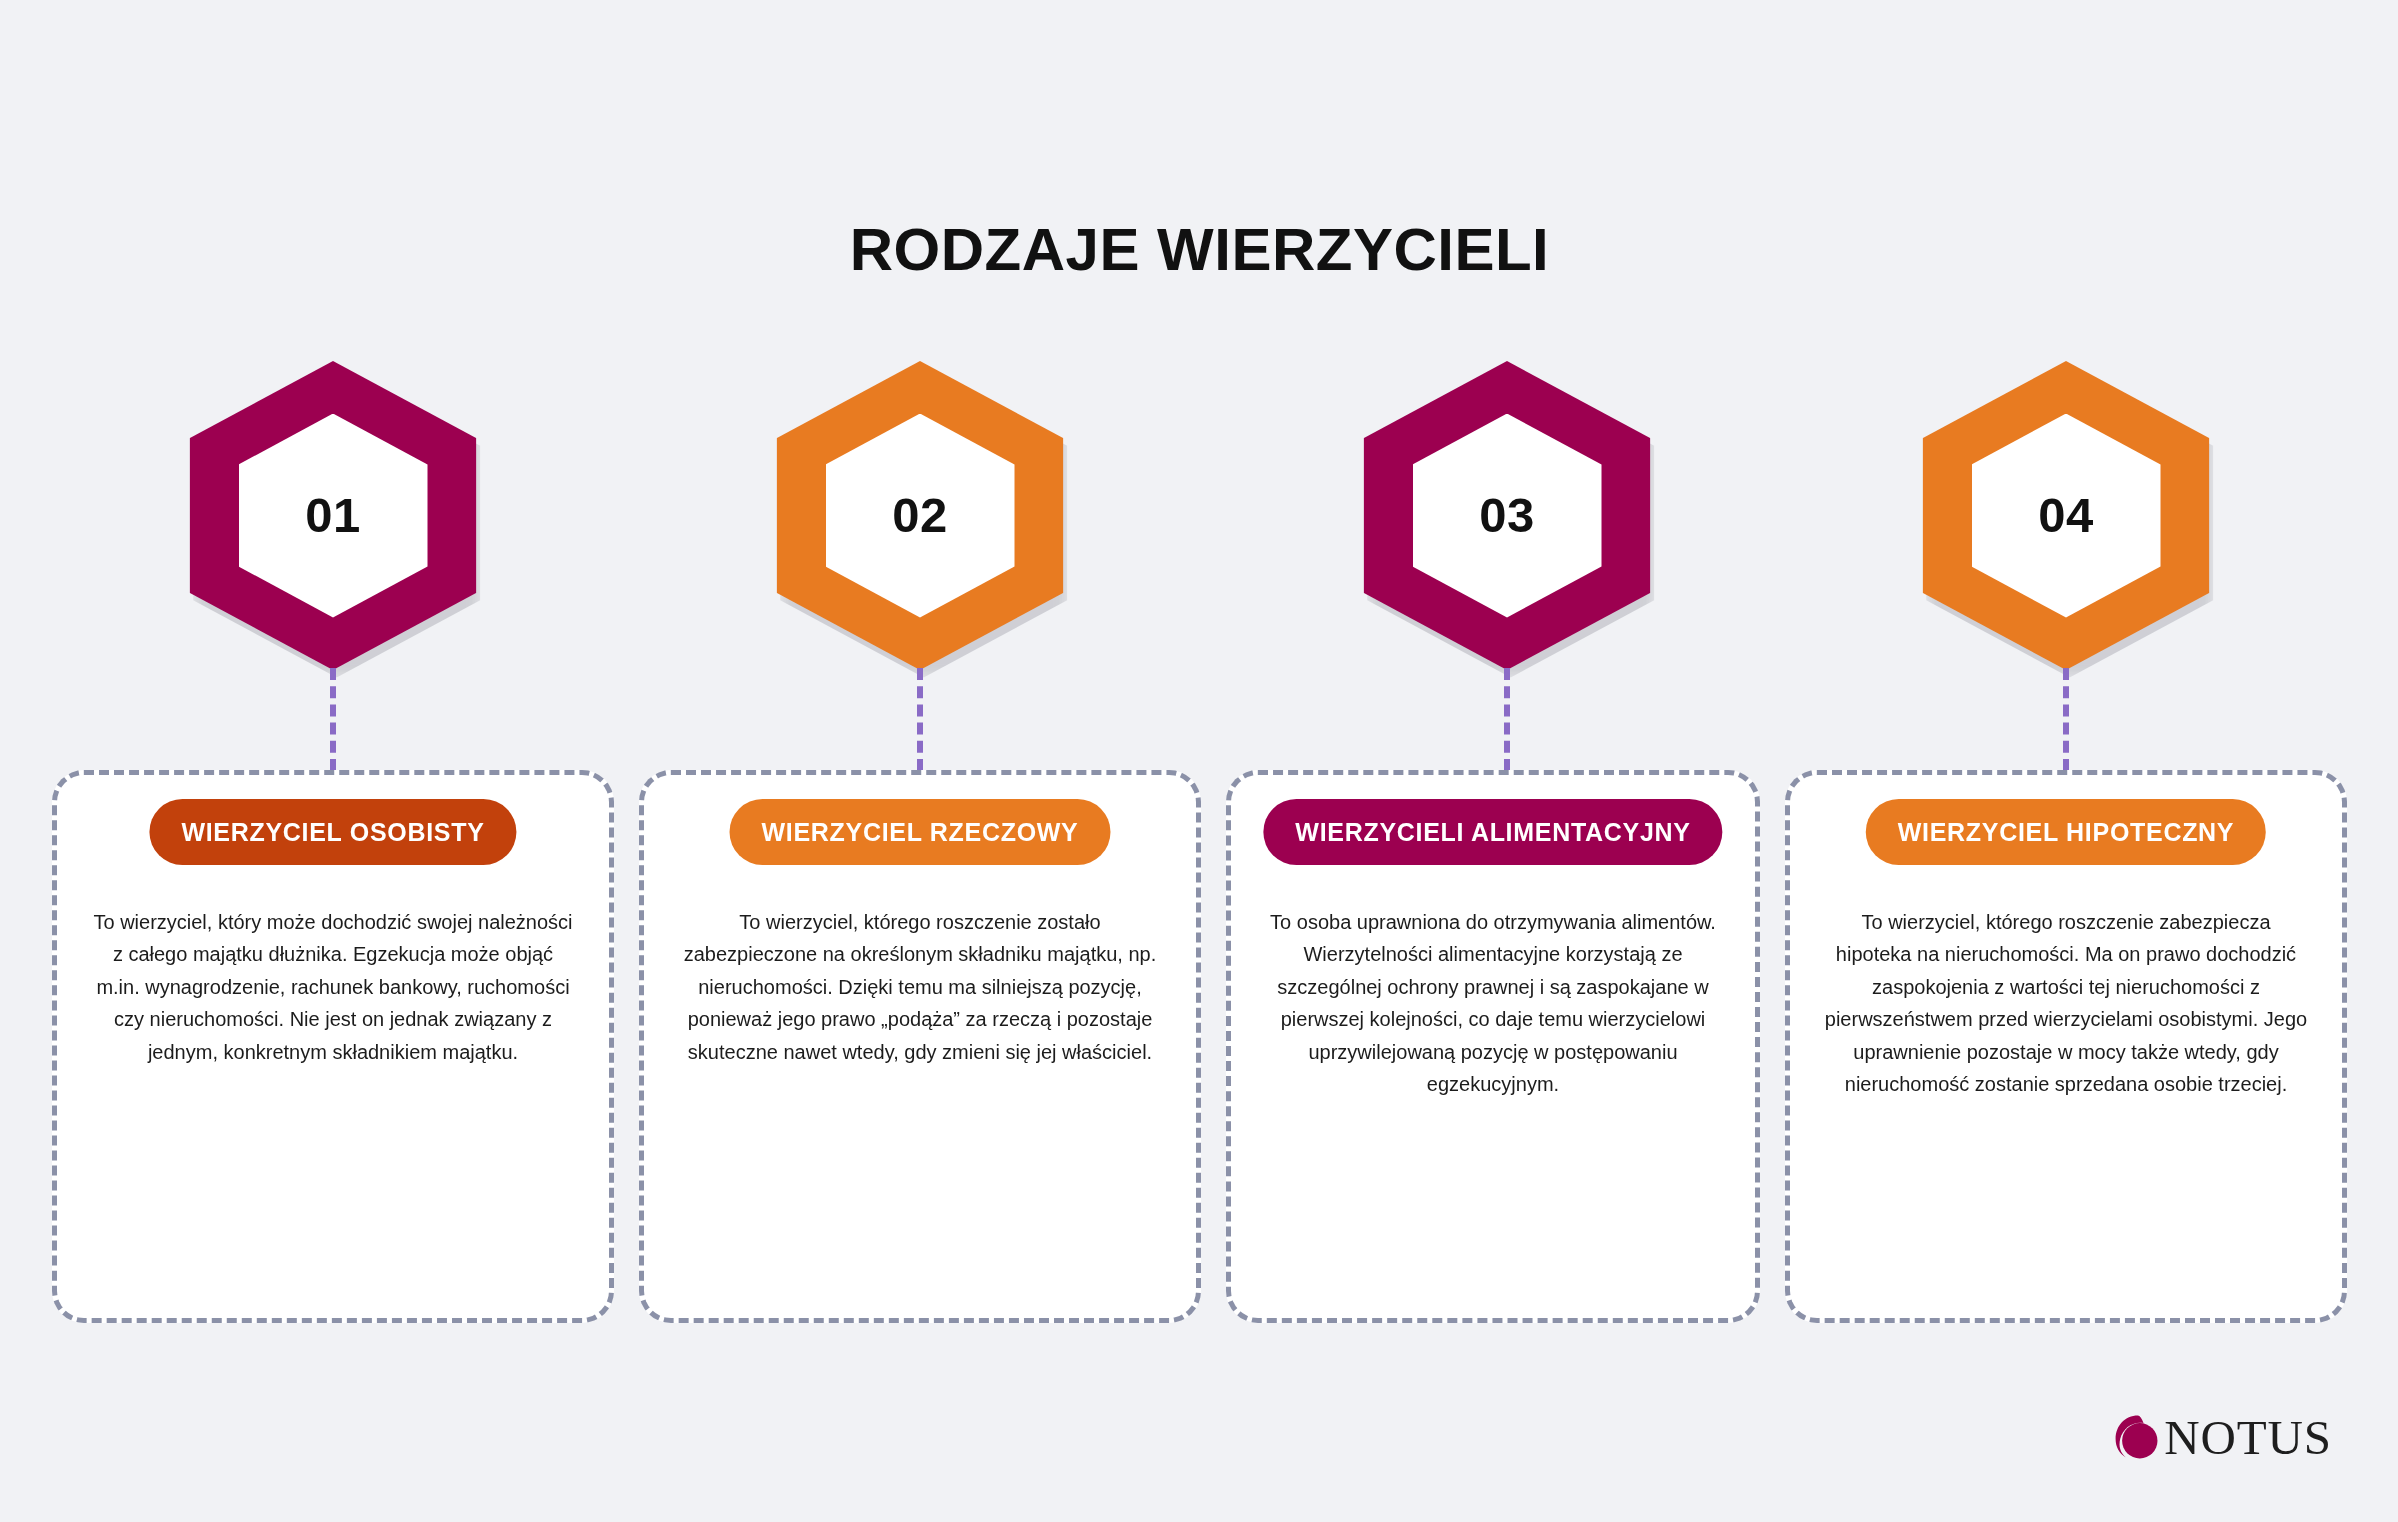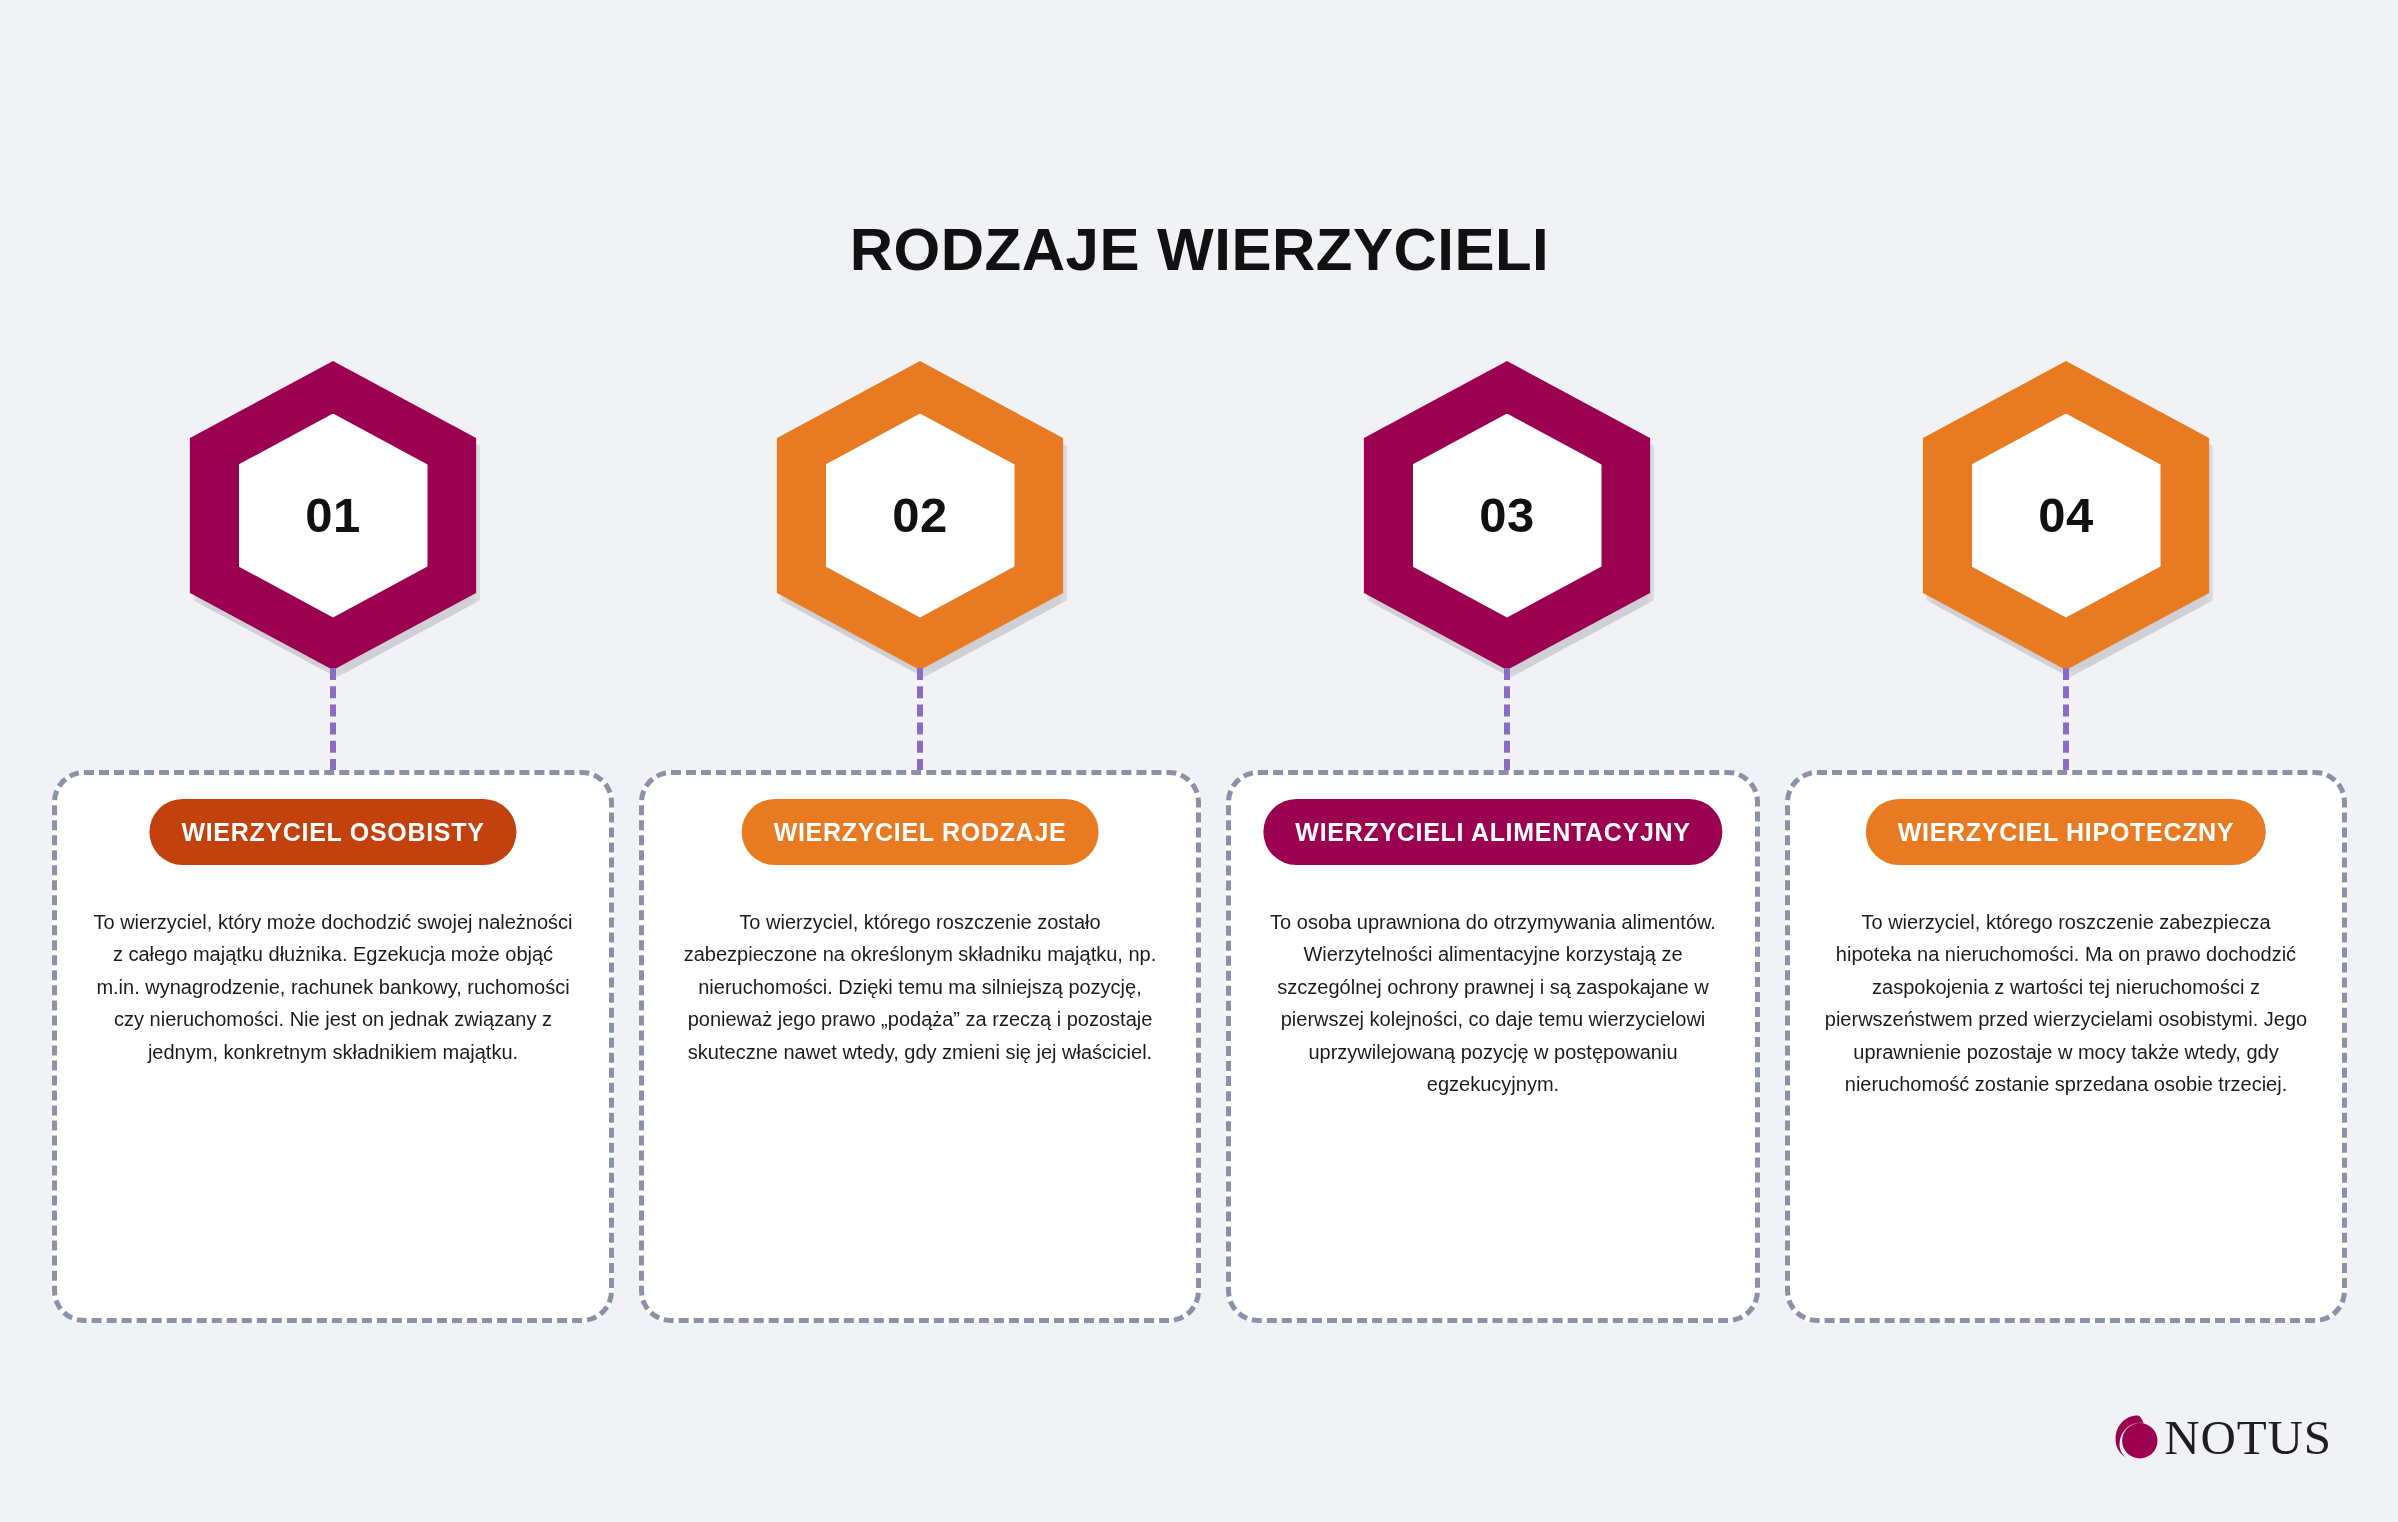--- a/index.html
+++ b/index.html
@@ -217,21 +217,21 @@
         <div class="hex-shadow"></div>
         <div class="hex-outer" style="background-color: rgb(232, 123, 33);">
           <div class="hex-inner">
             <span class="hex-number">02</span>
           </div>
         </div>
       </div>
       <div class="connector"></div>
       <div class="card">
         <div class="card-header" style="background-color: rgb(232, 123, 33);">
-          <span class="card-header-label">WIERZYCIEL RODZAJE</span>
+          <span class="card-header-label">WIERZYCIEL RZECZOWY</span>
         </div>
         <div class="card-body">To wierzyciel, którego roszczenie zostało zabezpieczone na określonym składniku majątku, np. nieruchomości. Dzięki temu ma silniejszą pozycję, ponieważ jego prawo „podąża” za rzeczą i pozostaje skuteczne nawet wtedy, gdy zmieni się jej właściciel.</div>
       </div>
     </div>
 
     <div class="column c2">
       <div class="hex-wrap">
         <div class="hex-shadow"></div>
         <div class="hex-outer" style="background-color: rgb(156, 0, 80);">
           <div class="hex-inner">

